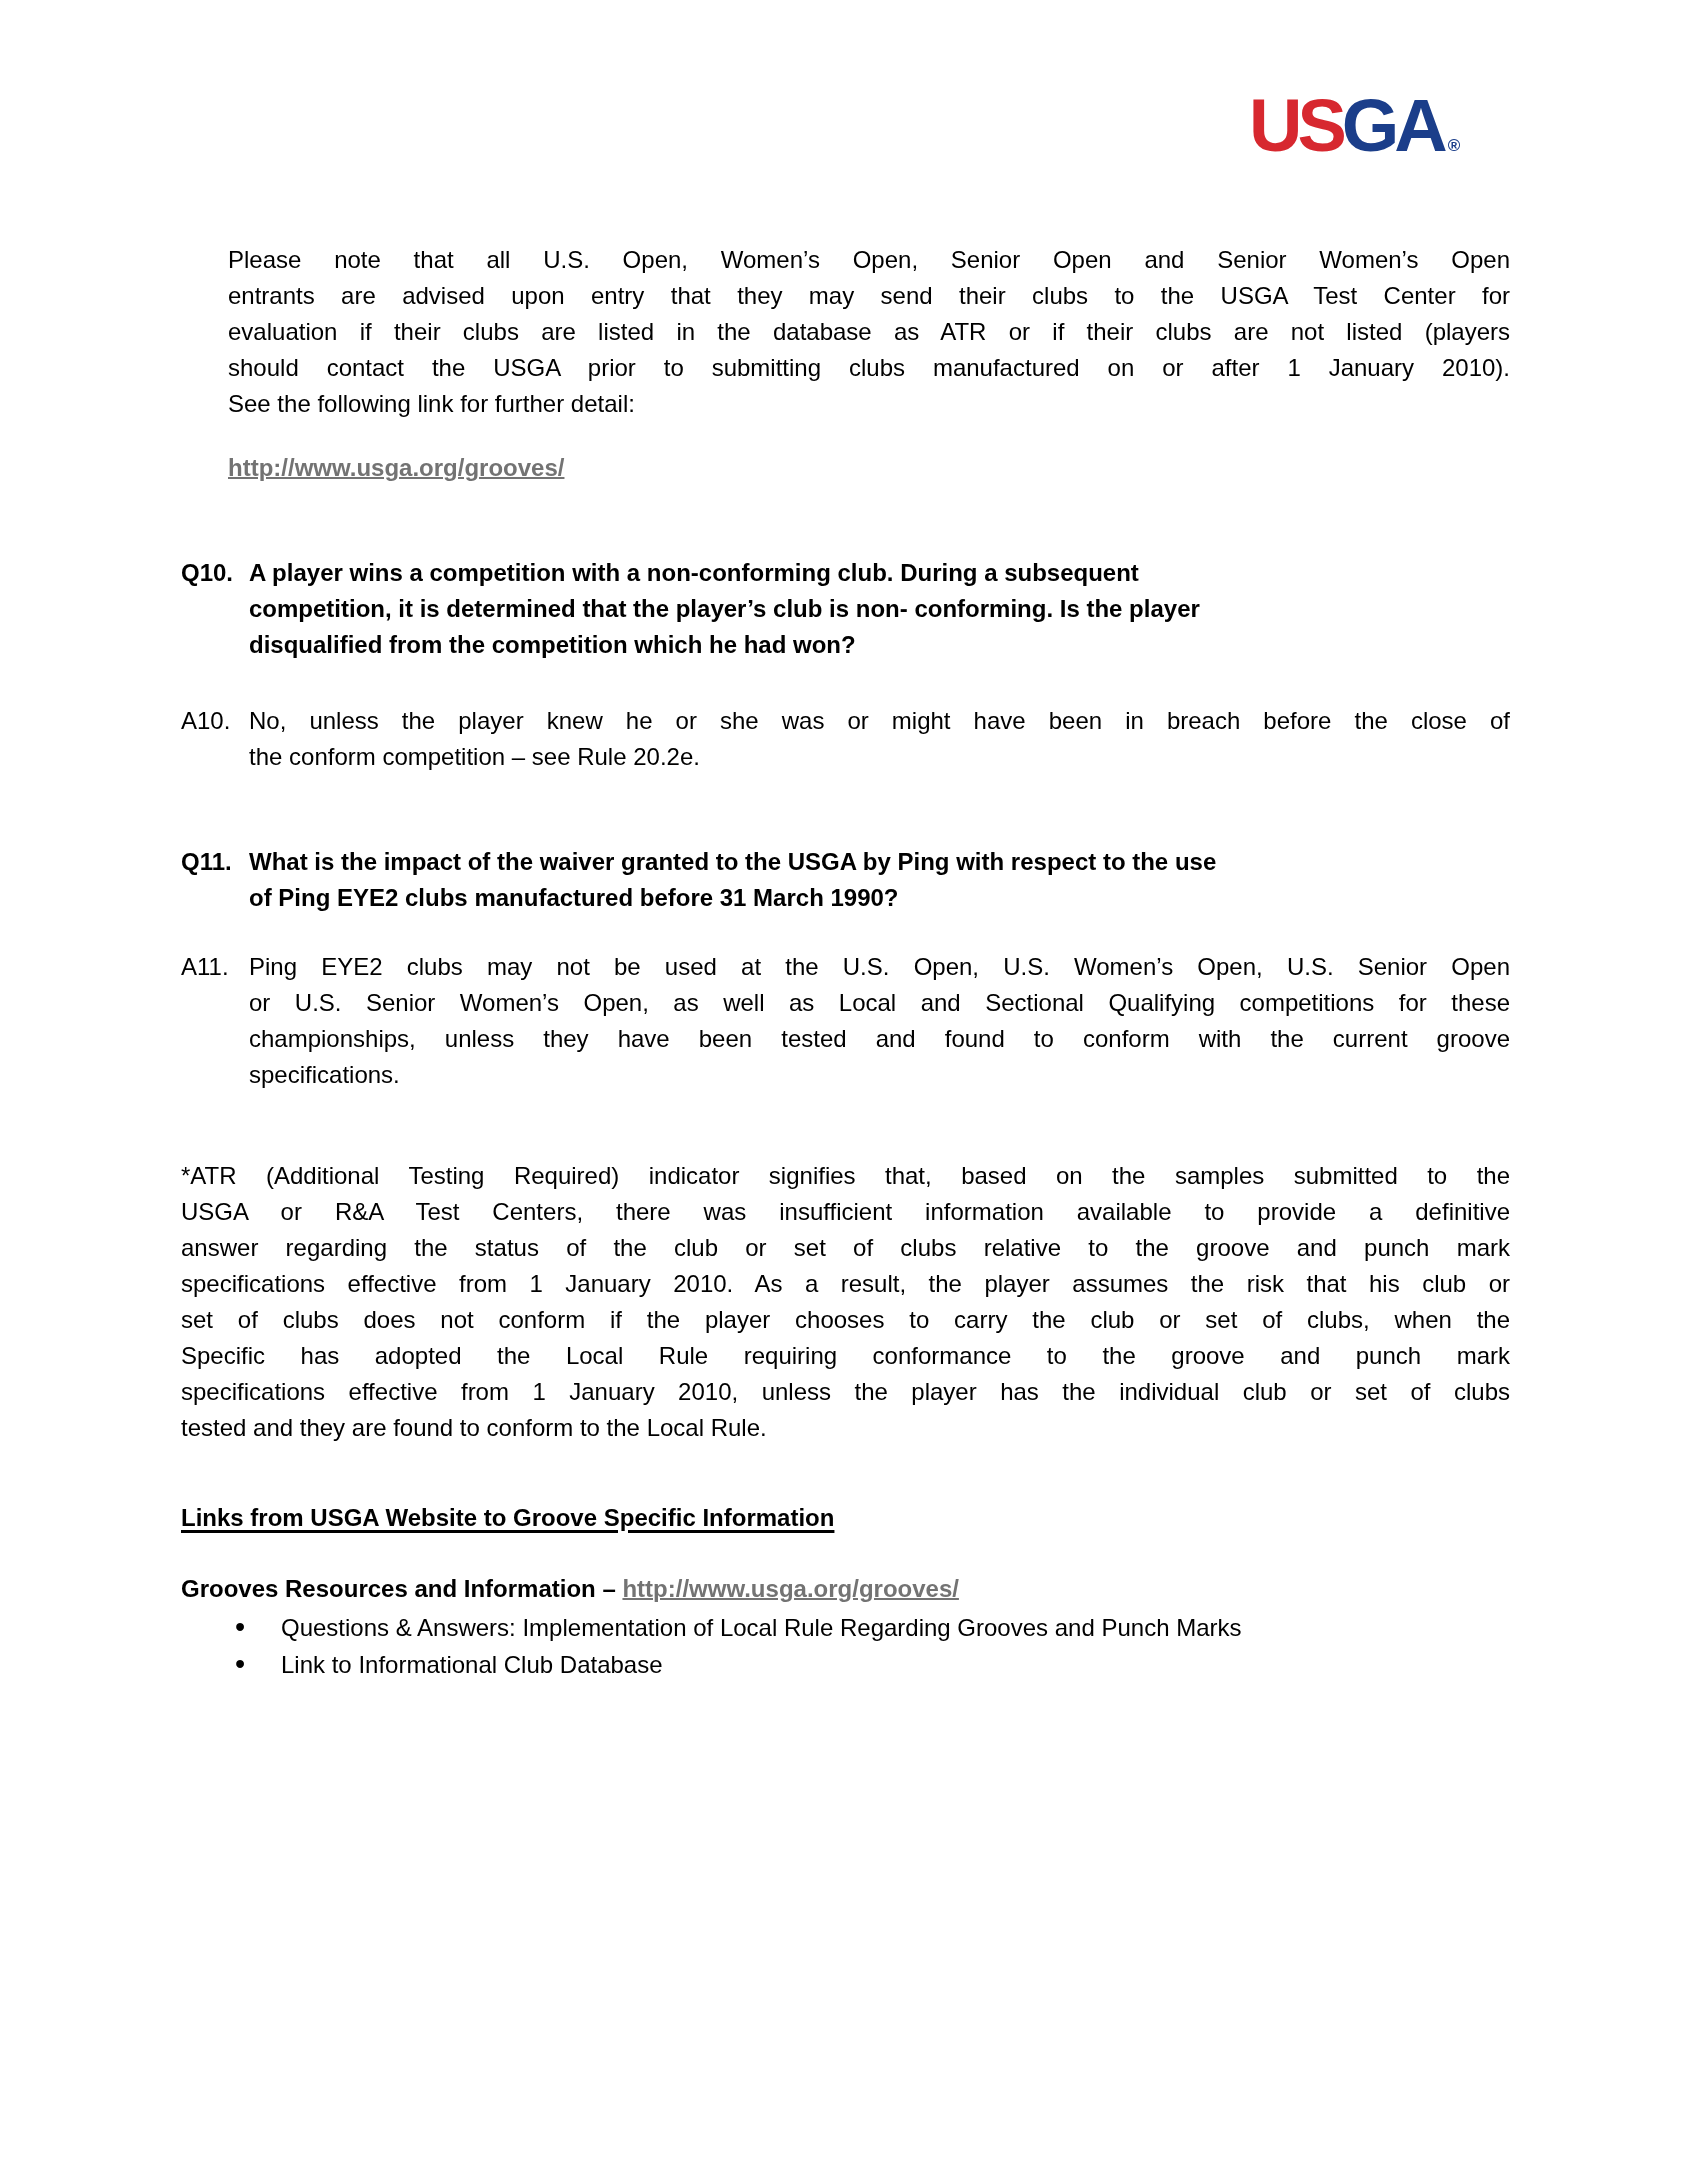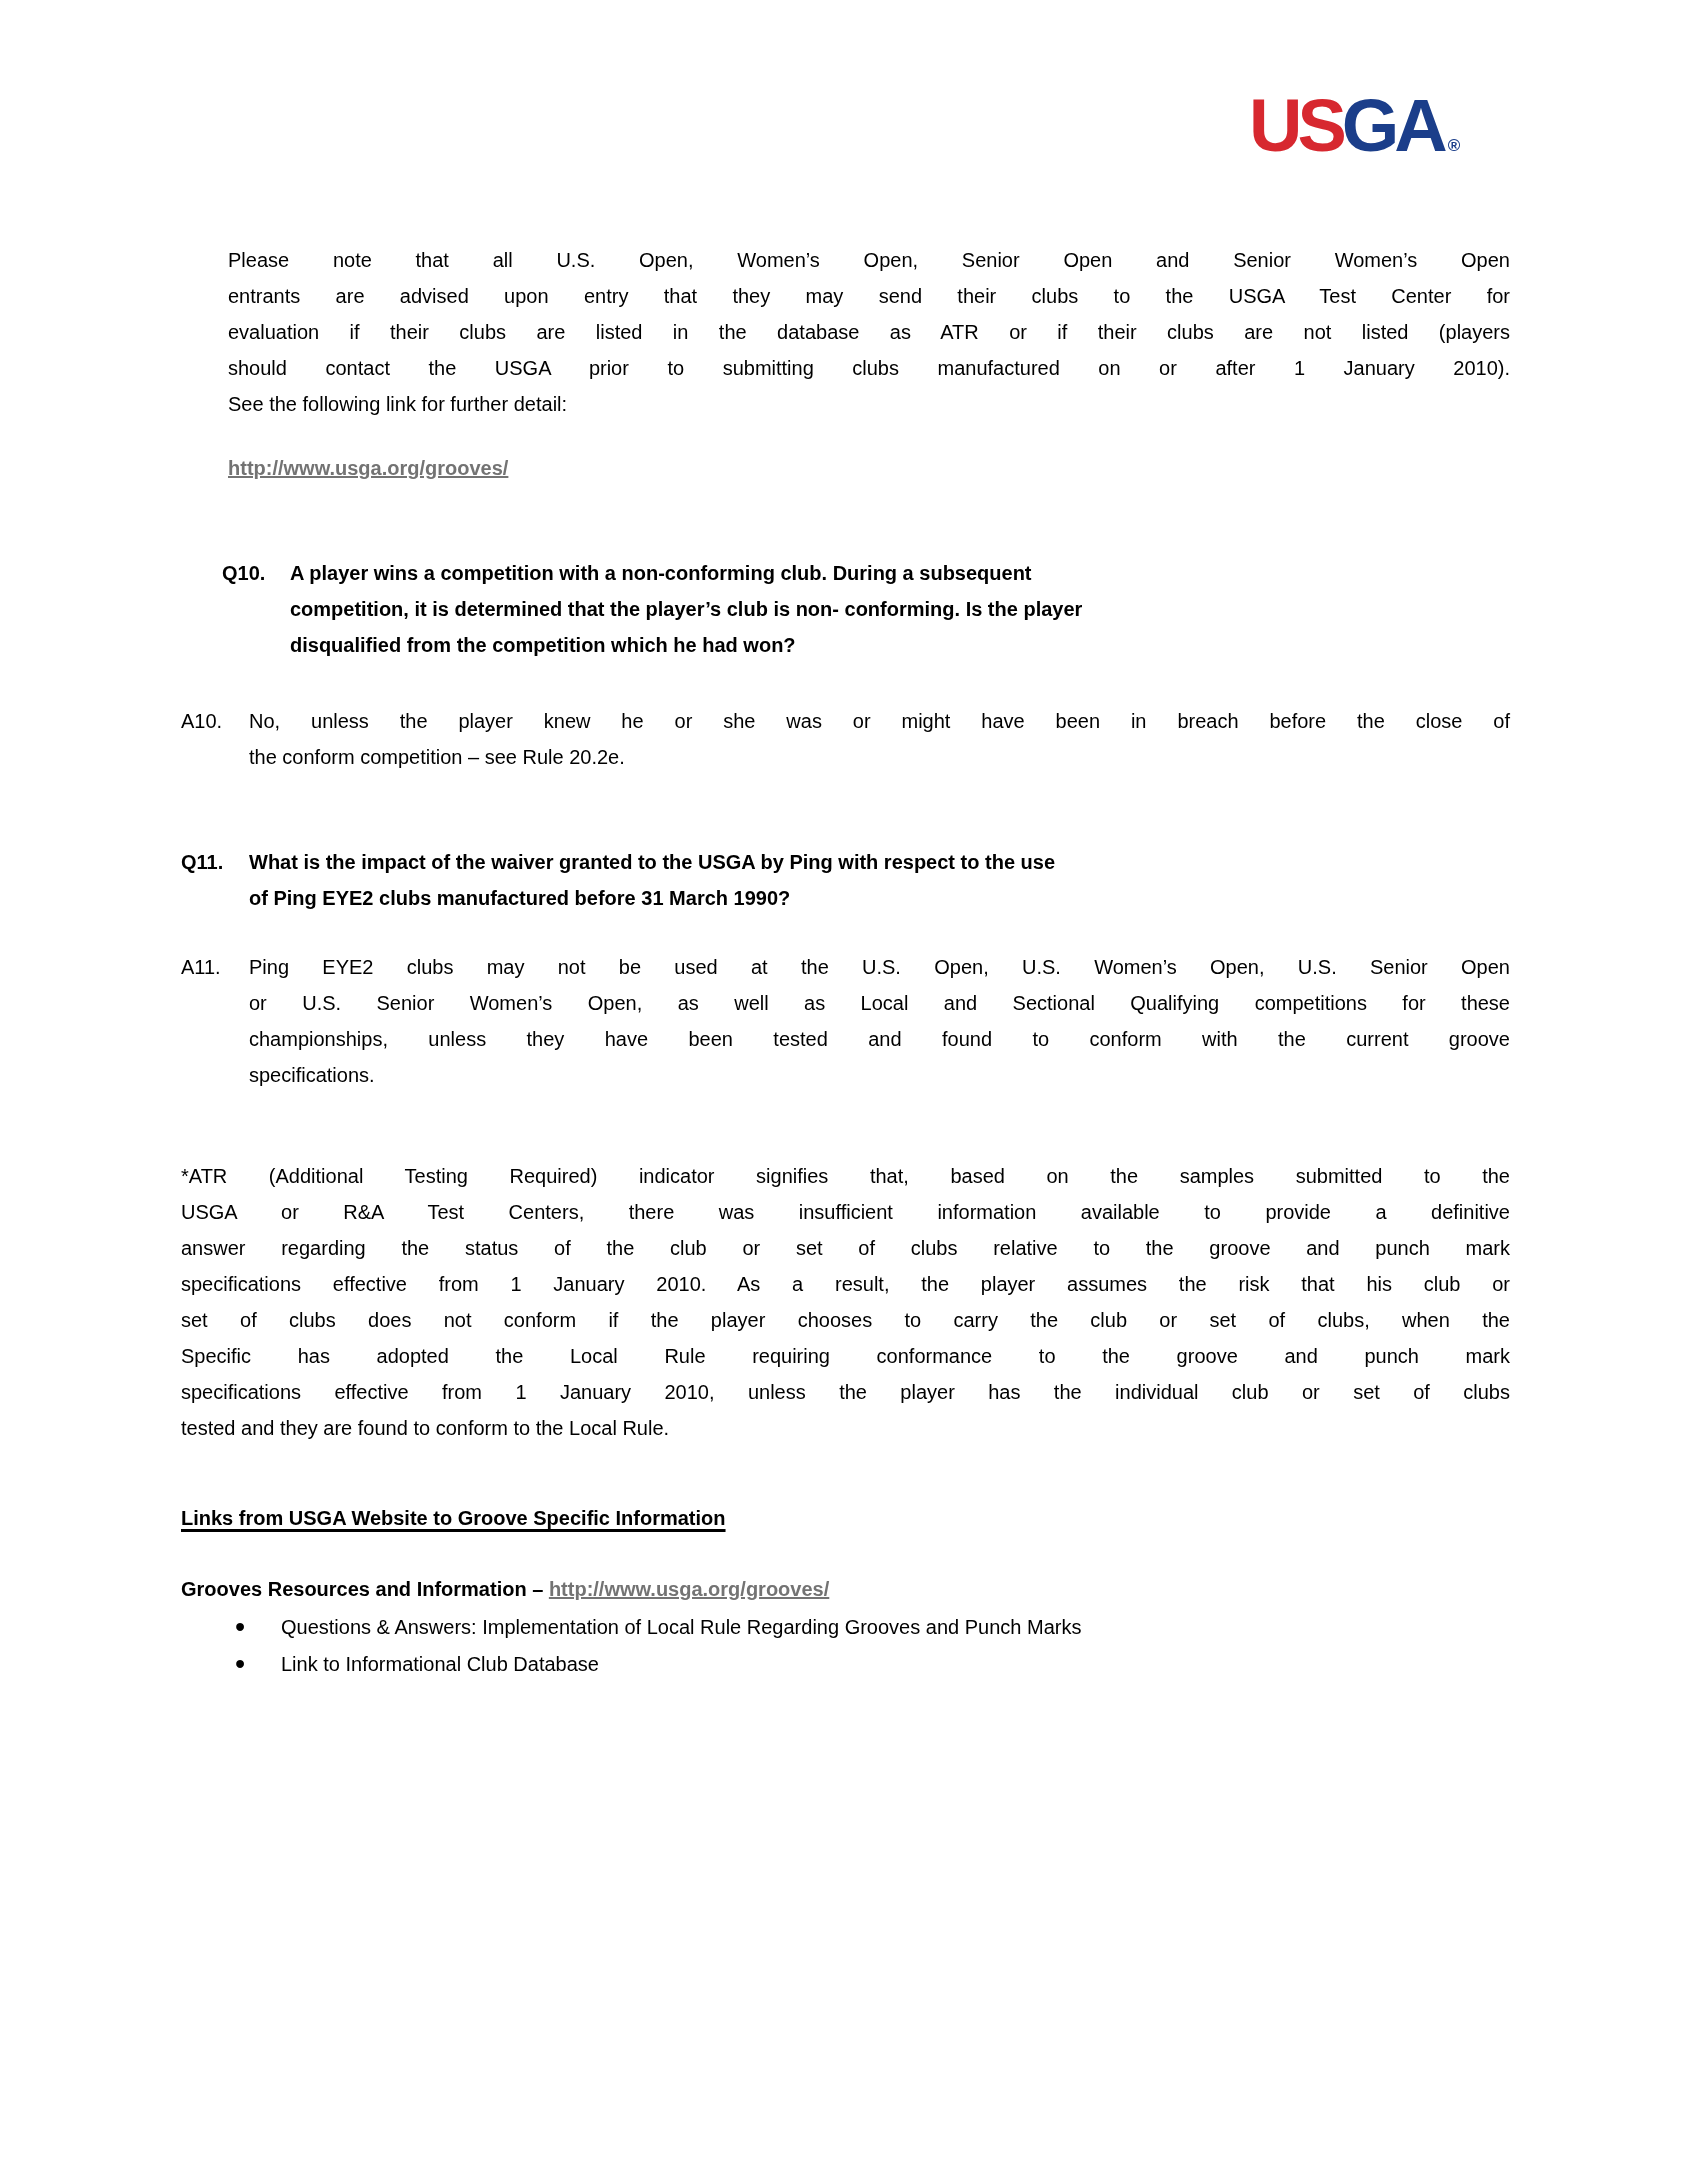--- a/index.html
+++ b/index.html
@@ -30,41 +30,41 @@
     font-size: 17px;
     letter-spacing: 0;
     margin-left: 5px;
     color: #1B3E8A;
     vertical-align: baseline;
   }
 
   
   .content {
     padding: 242px 177px 0 181px;
-    font-size: 20px;
+    font-size: 24px;
     line-height: 36px;
   }
   .indent { margin-left: 47px; }           
   .jline { text-align: justify; text-align-last: justify; }
 
   .link-row { margin-top: 28px; }
   .doc-link {
     color: #737373;
     font-weight: bold;
     text-decoration: underline;
     text-decoration-thickness: 2.1px;
     cursor: pointer;
   }
 
   .qa { display: flex; }
   .qa-label { width: 68px; flex: 0 0 68px; }
   .qa-body { flex: 1; min-width: 0; }
   .q { font-weight: bold; }
 
-  .m-q10 { margin-top: 69px; margin-left: 41px; }
+  .m-q10 { margin-top: 69px; }
   .m-a10 { margin-top: 40px; }
   .m-q11 { margin-top: 69px; }
   .m-a11 { margin-top: 33px; }
   .m-atr { margin-top: 65px; }
   .m-heading { margin-top: 54px; }
   .m-resources { margin-top: 35px; }
 
   .links-heading .u {
     font-weight: bold;
     text-decoration: underline;

